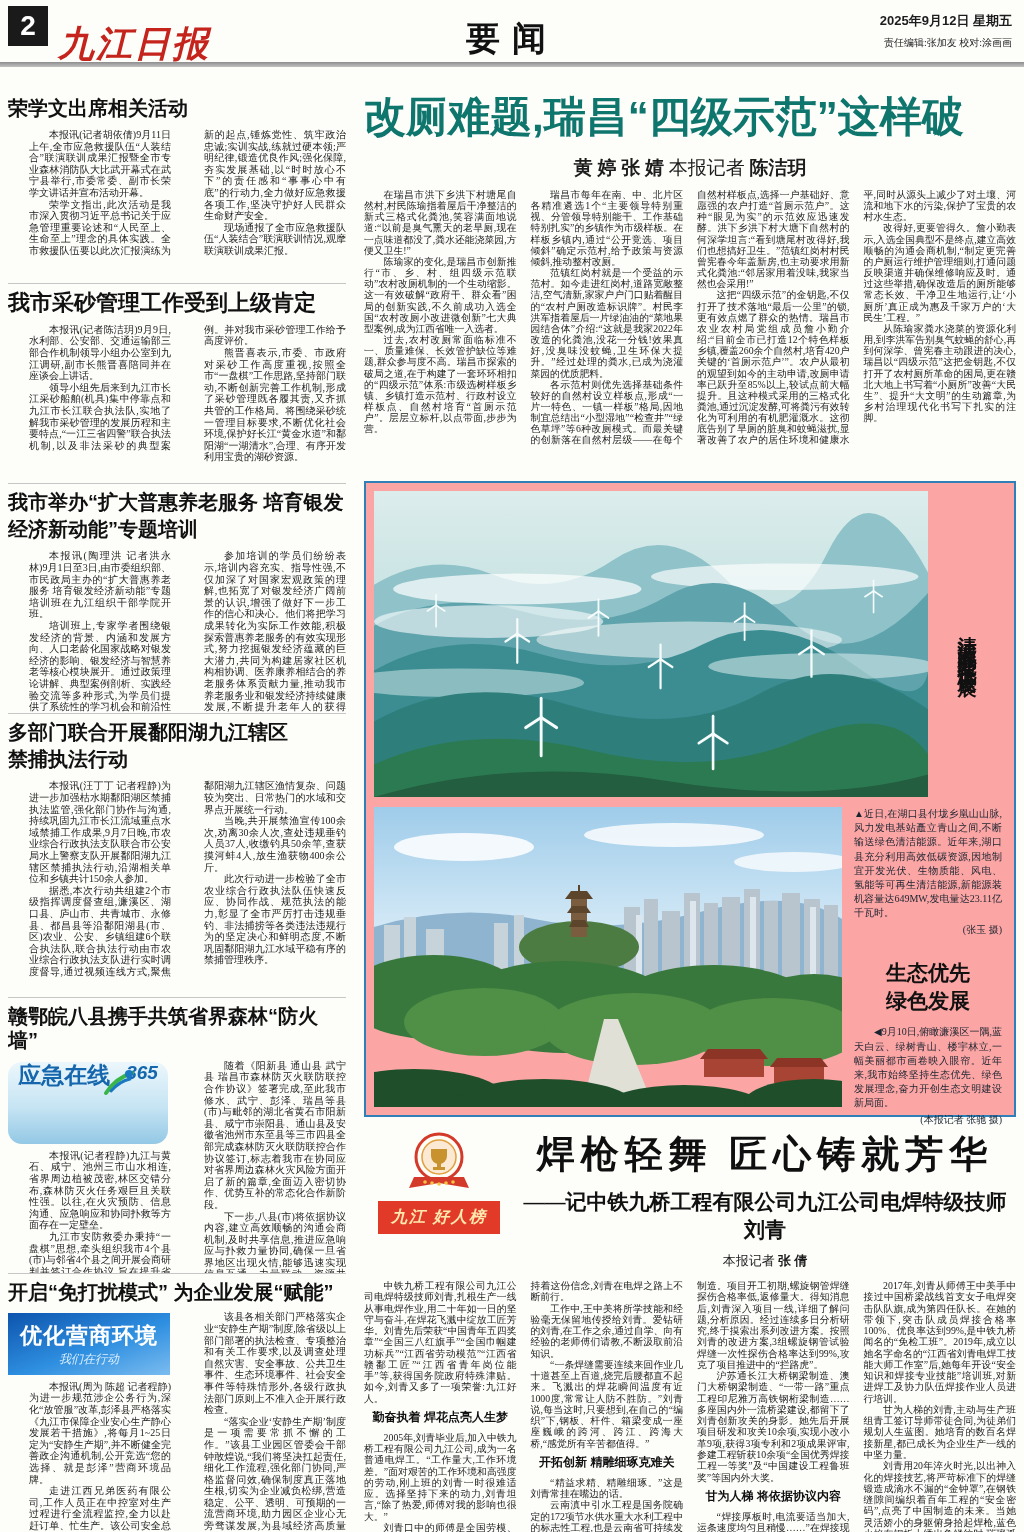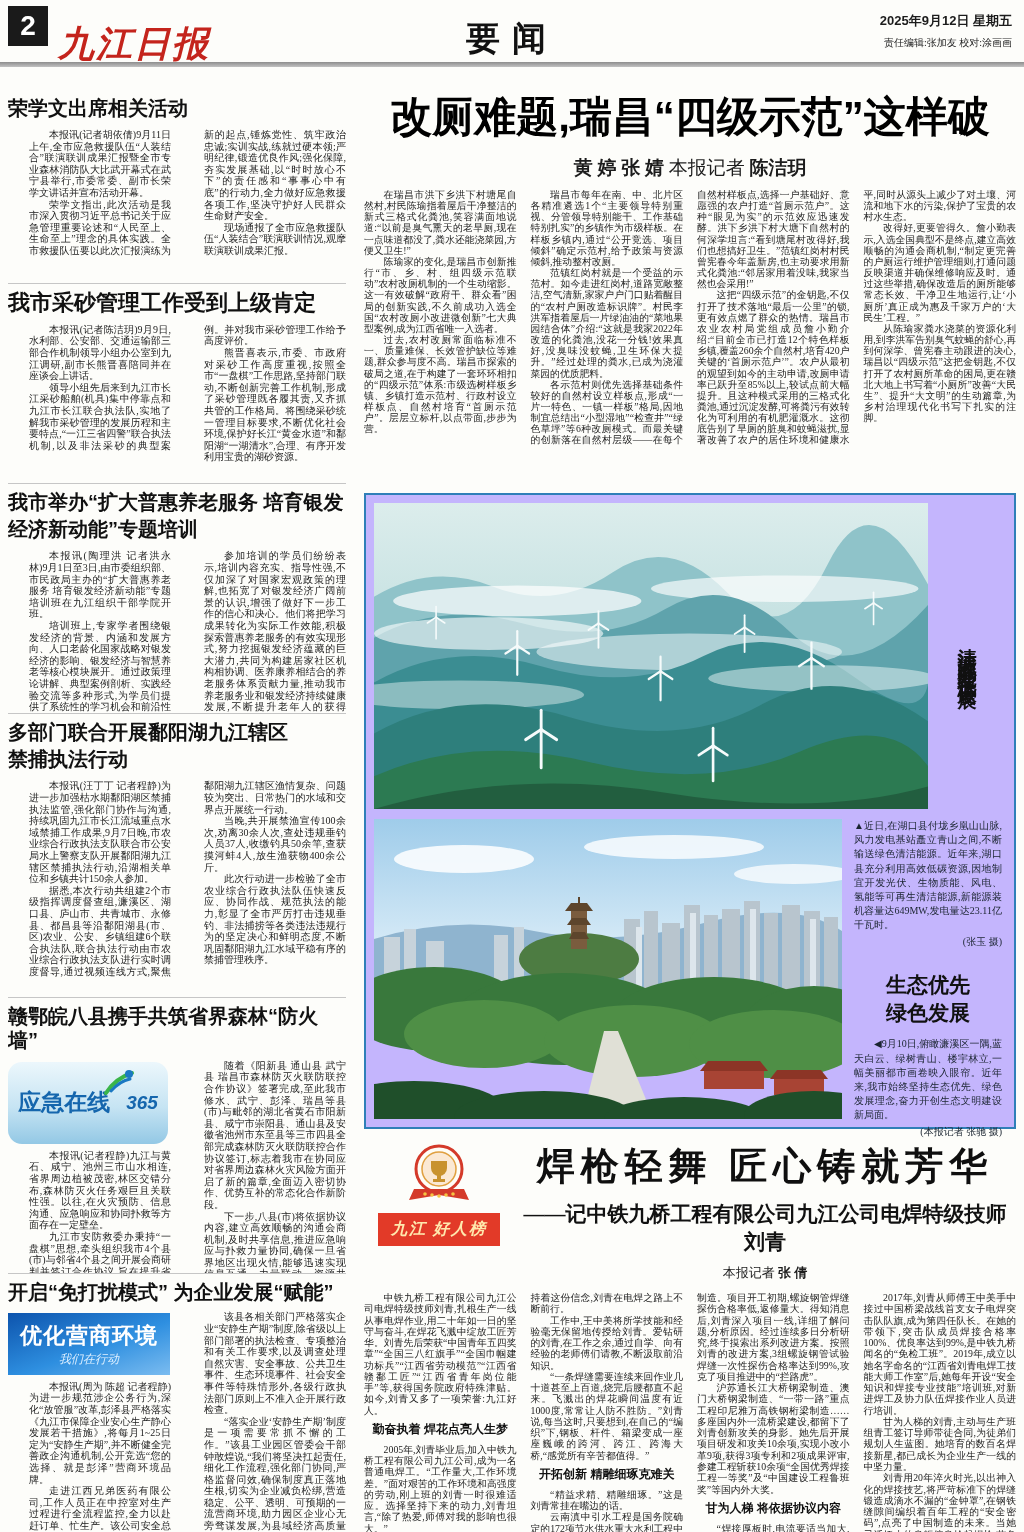--- a/index.html
+++ b/index.html
@@ -29,39 +29,39 @@
   .art h2 { font-family:"Liberation Sans",sans-serif; font-weight:900; color:#111; line-height:1.22; }
   .t23 { font-size:22px; } .t21 { font-size:20px; }
   .art h3 { font-family:"Liberation Sans",sans-serif; font-weight:900; font-size:20px; color:#111; margin-top:2px; }
   .b2 { column-count:2; column-gap:12px; margin-top:7px; font-size:10px; line-height:1.16;
         text-align:justify; color:#222; }
   .b2 p { text-indent:2em;margin-left:21px; }
   .h1a{height:196px;} .h2a{height:200px;} .h3a{height:230px;} .h4a{height:284px;} .h5a{height:276px;} .h6a{height:262px;}
   
   .yj-badge { width:160px; height:82px; border-radius:14px; margin:2px 0 6px;
               background:linear-gradient(180deg,#ecf7fc 0%,#c6e4f3 55%,#93c8e5 100%);
-              position:relative; display:flex; align-items:center; justify-content:center; break-inside:avoid; }
+              position:relative; display:flex; align-items:flex-start; justify-content:center; break-inside:avoid; }
   .yj-badge .t { color:#1566ad; font-family:"Liberation Sans",sans-serif; }
   .yj1 { font-weight:900; font-size:23px; } .yj2 { font-weight:900; font-size:23px; }
   .yj3 { font-weight:900; font-style:italic; font-size:19px; margin-left:16px; }
   .yj-run { position:absolute; top:6px; right:30px; }
   .ys-banner { width:162px; margin:2px 0 6px; padding:10px 4px 8px; text-align:center; break-inside:avoid;
                background:linear-gradient(160deg,#0d54ad 0%,#2e8fe0 55%,#7bbcf0 100%); }
   .ys1 { color:#fff; font-family:"Liberation Sans",sans-serif; font-weight:900; font-size:22px; letter-spacing:1px; }
   .ys2 { color:#dff0ff; font-size:12px; font-style:italic; margin-top:4px; }
   
   .headline { font-family:"Liberation Sans",sans-serif; font-weight:900; font-size:42px; letter-spacing:0px;
-              text-align:center; margin-top:22px; color:#000000; white-space:nowrap; }
+              margin-top:22px; color:#0f766e; white-space:nowrap; }
   .byline { text-align:center; font-size:19px; margin:10px 0 8px; }
   .byline b { font-weight:bold; }
   .main-body { column-count:4; column-gap:14px; height:276px; overflow:hidden;
                font-size:9.8px; line-height:1.14; text-align:justify; color:#222; }
   .main-body p { text-indent:2em; }
   
-  .photo-box { border:2px solid #2f7fb8; background:#c4b5fd; margin-top:28px; padding:8px; }
+  .photo-box { border:2px solid #2f7fb8; background:#fca5a5; margin-top:16px; padding:8px; }
   .row1 { display:flex; height:306px; }
   .photo1 { flex:1; } .photo1 svg { width:100%; height:100%; display:block; }
   .vtitle { width:78px; display:flex; align-items:center; justify-content:center; }
   .vtitle span { writing-mode:vertical-rl; text-orientation:upright; font-family:"Liberation Sans",sans-serif;
                  font-weight:900; font-size:19px; letter-spacing:4px; color:#111; }
   .row2 { display:flex; height:300px; margin-top:10px; }
   .photo2 { width:468px; } .photo2 svg { width:100%; height:100%; display:block; }
   .capcol { flex:1; padding:0 4px 0 12px; }
   .cap1 { font-size:10px; line-height:1.42; text-align:justify; color:#1a2430; }
   .cap1 .lead { text-indent:2em; display:inline; }

